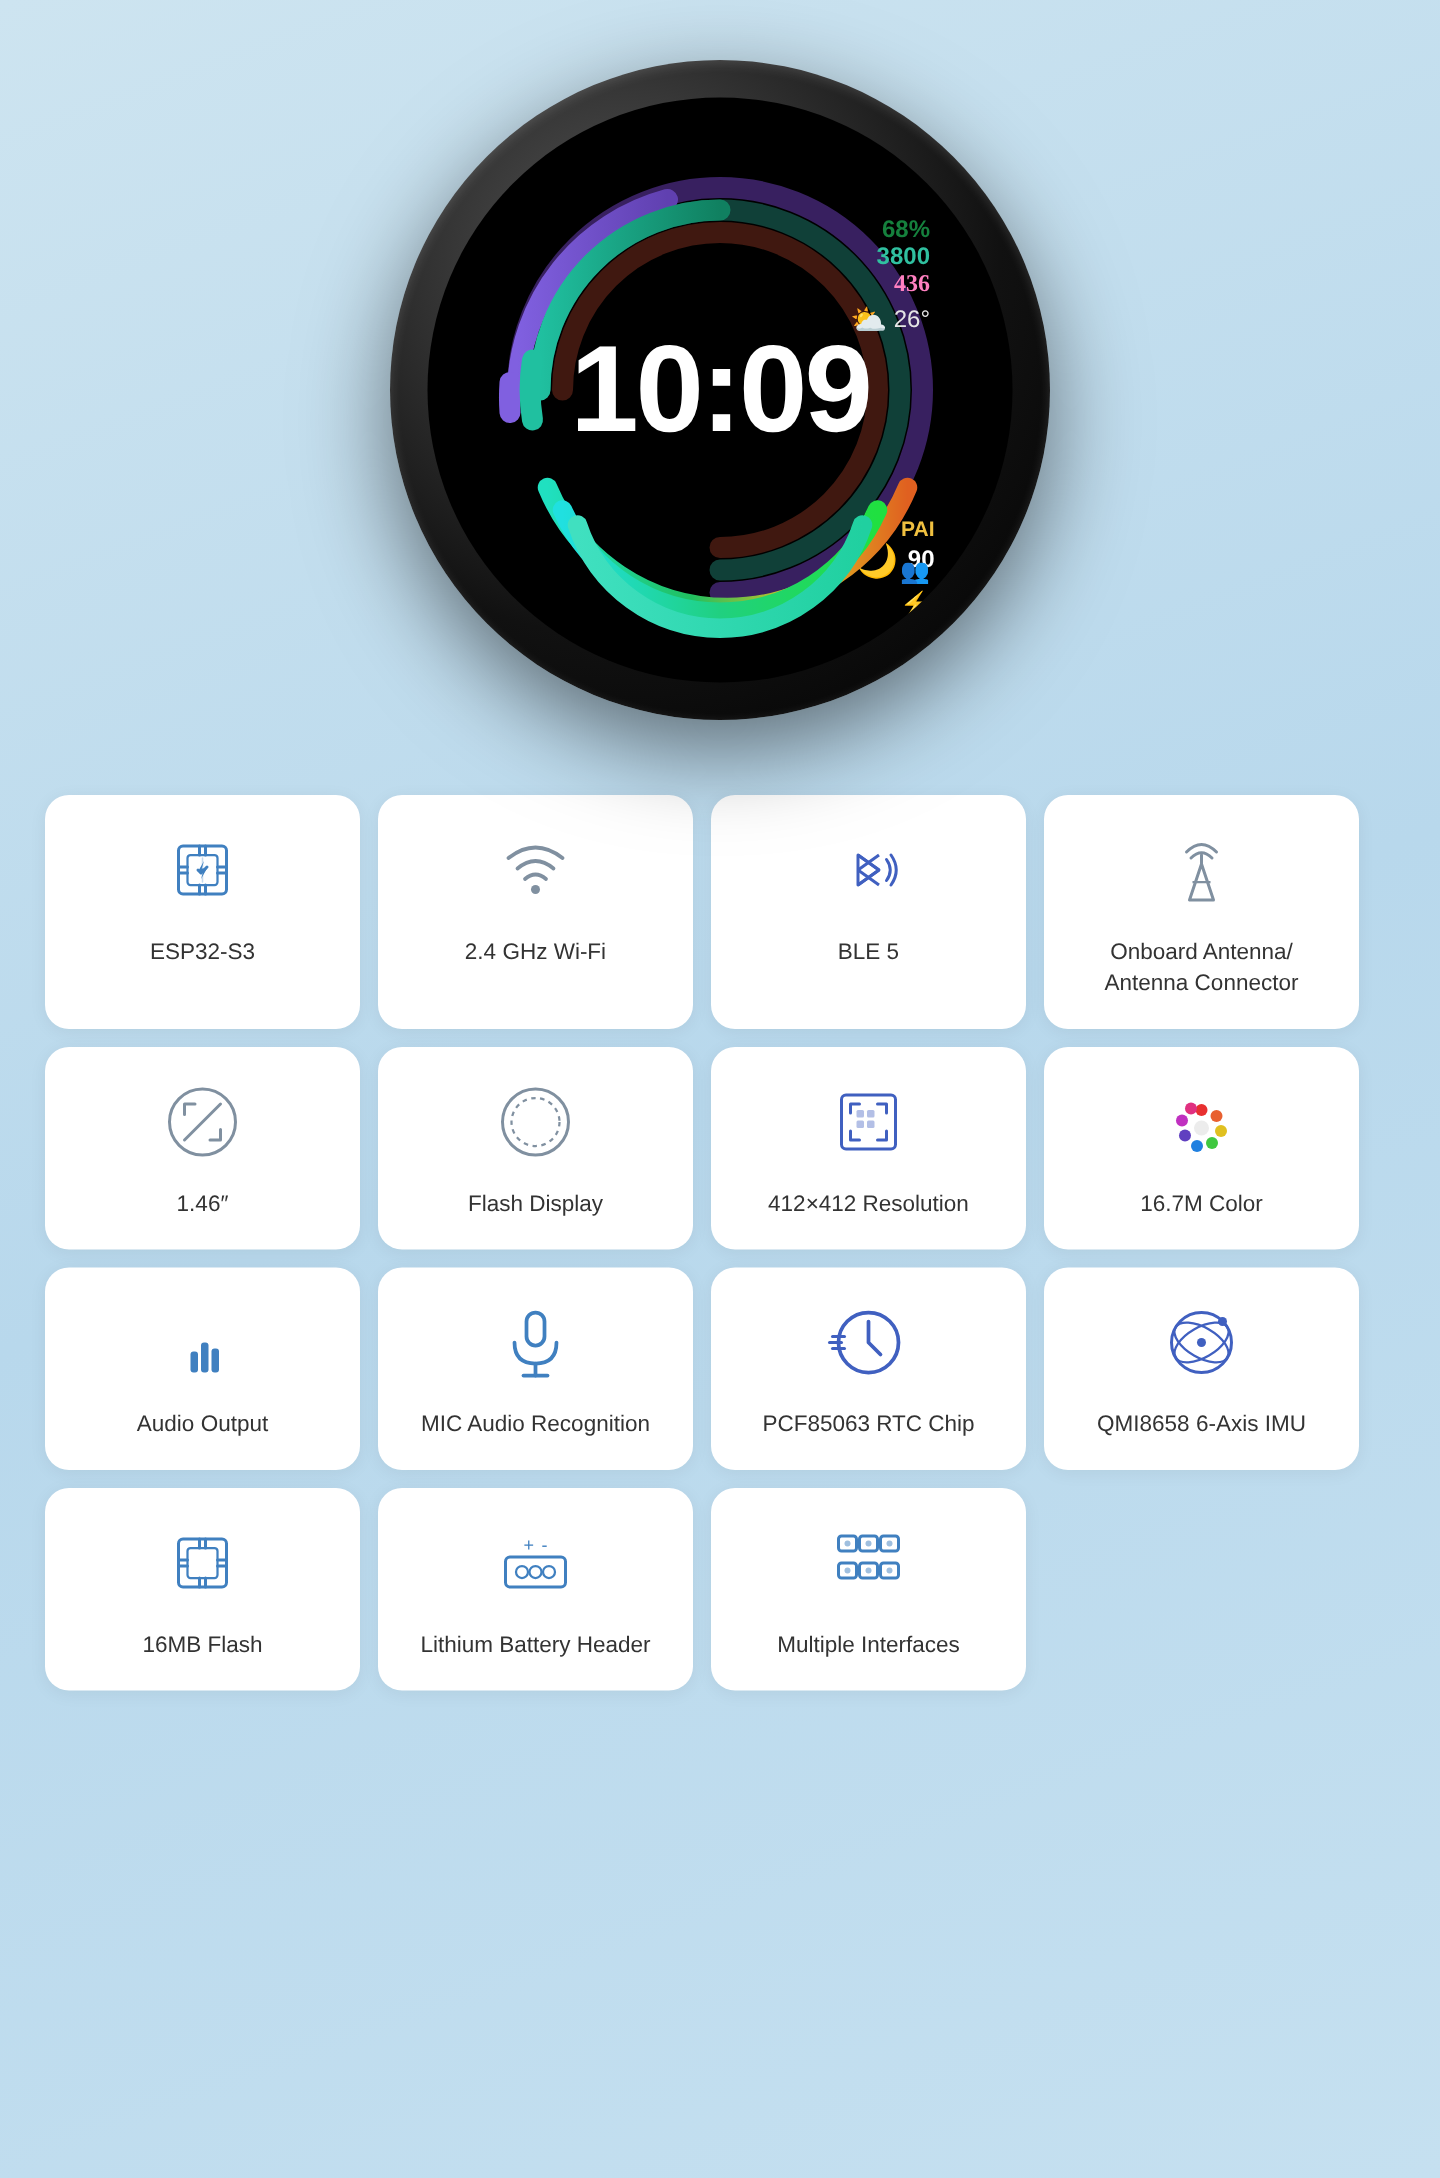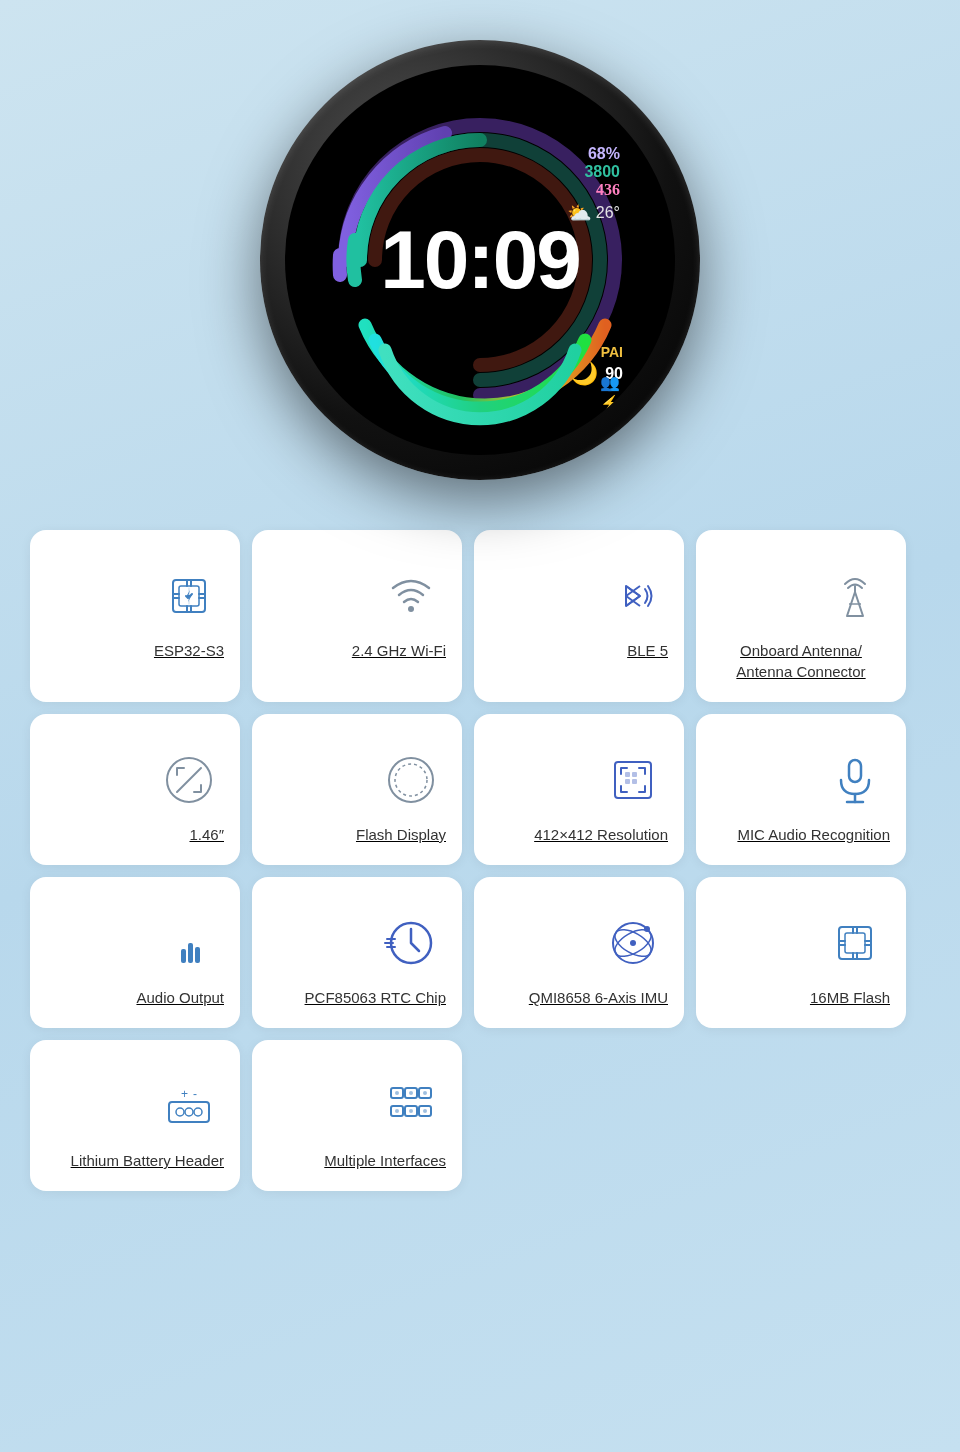--- a/index.html
+++ b/index.html
@@ -61,45 +61,44 @@
       left: 50%;
       transform: translate(-50%, -50%);
     }
     .watch-stats {
       position: absolute;
       top: 80px;
       right: 55px;
       z-index: 10;
       text-align: right;
     }
-    .stat-68 { color: #c4b5fd; font-size: 16px; font-weight: 600; }
+    .stat-68 { color: #15803d; font-size: 16px; font-weight: 600; }
     .stat-6200 { color: #30c0a0; font-size: 16px; font-weight: 600; }
     .stat-436 { color: #ff80c0; font-size: 16px; font-weight: 600; font-family: Liberation Serif, serif; }
     .weather-row { display: flex; align-items: center; gap: 4px; color: #fff; font-size: 14px; justify-content: flex-end; margin-top: 2px;}
     .weather-temp { color: #e5e5e5; font-size: 16px; }
     .pai-label { color: #f0c040; font-size: 14px; font-weight: 700; }
     .sleep-val { color: #fff; font-size: 16px; font-weight: 600; }
 
     
     .features-grid {
       display: grid;
       grid-template-columns: repeat(4, 210px);
       gap: 12px;
       width: 900px;
     }
     .feature-card {
       background: #fff;
       border-radius: 16px;
-      padding: 36px 16px 20px;
+      padding: 20px 16px 20px;
       display: flex;
       flex-direction: column;
-      align-items: flex-end;
+      align-items: center;
       gap: 14px;
       box-shadow: 0 2px 12px rgba(0,0,0,0.06);
-      text-decoration: underline;
     }
     .feature-icon {
       width: 70px;
       height: 60px;
       display: flex;
       align-items: center;
       justify-content: center;
     }
     .feature-icon svg {
       width: 60px;
@@ -289,43 +288,59 @@
         <rect x="22" y="22" width="5" height="5" rx="1" fill="#4060c0" opacity="0.4"></rect>
         <rect x="29" y="22" width="5" height="5" rx="1" fill="#4060c0" opacity="0.4"></rect>
         <rect x="22" y="29" width="5" height="5" rx="1" fill="#4060c0" opacity="0.4"></rect>
         <rect x="29" y="29" width="5" height="5" rx="1" fill="#4060c0" opacity="0.4"></rect>
       </svg>
     </div>
     <div class="feature-label">412×412
 Resolution</div>
   </div>
 
+  <div class="feature-card">
+    <div class="feature-icon">
+      <svg viewBox="0 0 60 60" fill="none" xmlns="http://www.w3.org/2000/svg">
+        <circle cx="30" cy="22" r="4" fill="#e83030"></circle>
+        <circle cx="40" cy="26" r="4" fill="#e86030"></circle>
+        <circle cx="43" cy="36" r="4" fill="#e0c020"></circle>
+        <circle cx="37" cy="44" r="4" fill="#40c840"></circle>
+        <circle cx="27" cy="46" r="4" fill="#2080e0"></circle>
+        <circle cx="19" cy="39" r="4" fill="#6040c0"></circle>
+        <circle cx="17" cy="29" r="4" fill="#c030c0"></circle>
+        <circle cx="23" cy="21" r="4" fill="#e03080"></circle>
+        <circle cx="30" cy="34" r="5" fill="#c0c0c0" opacity="0.3"></circle>
+      </svg>
+    </div>
+    <div class="feature-label">16.7M Color</div>
+  </div>
+
+  <div class="feature-card">
+    <div class="feature-icon">
+      <svg viewBox="0 0 60 60" fill="none" xmlns="http://www.w3.org/2000/svg">
+        <rect x="22" y="36" width="5" height="14" rx="2" fill="#4080c0"></rect>
+        <rect x="29" y="30" width="5" height="20" rx="2" fill="#4080c0"></rect>
+        <rect x="36" y="34" width="5" height="16" rx="2" fill="#4080c0"></rect>
+      </svg>
+    </div>
+    <div class="feature-label">Audio Output</div>
+  </div>
 
   <div class="feature-card">
     <div class="feature-icon">
       <svg viewBox="0 0 60 60" fill="none" xmlns="http://www.w3.org/2000/svg">
         <rect x="24" y="10" width="12" height="22" rx="6" stroke="#4080c0" stroke-width="2.5" fill="none"></rect>
         <path d="M16 30 Q16 44 30 44 Q44 44 44 30" stroke="#4080c0" stroke-width="2.5" stroke-linecap="round" fill="none"></path>
         <line x1="30" y1="44" x2="30" y2="52" stroke="#4080c0" stroke-width="2.5" stroke-linecap="round"></line>
         <line x1="22" y1="52" x2="38" y2="52" stroke="#4080c0" stroke-width="2.5" stroke-linecap="round"></line>
       </svg>
     </div>
     <div class="feature-label">MIC Audio
 Recognition</div>
-  </div>
-
-  <div class="feature-card">
-    <div class="feature-icon">
-      <svg viewBox="0 0 60 60" fill="none" xmlns="http://www.w3.org/2000/svg">
-        <rect x="22" y="36" width="5" height="14" rx="2" fill="#4080c0"></rect>
-        <rect x="29" y="30" width="5" height="20" rx="2" fill="#4080c0"></rect>
-        <rect x="36" y="34" width="5" height="16" rx="2" fill="#4080c0"></rect>
-      </svg>
-    </div>
-    <div class="feature-label">Audio Output</div>
   </div>
 
   <div class="feature-card">
     <div class="feature-icon">
       <svg viewBox="0 0 60 60" fill="none" xmlns="http://www.w3.org/2000/svg">
         <circle cx="30" cy="30" r="20" stroke="#4060c0" stroke-width="2.5"></circle>
         <path d="M30 16V30L38 38" stroke="#4060c0" stroke-width="2.5" stroke-linecap="round" stroke-linejoin="round"></path>
 
         <path d="M6 26H14" stroke="#4060c0" stroke-width="2" stroke-linecap="round"></path>
         <path d="M4 30H12" stroke="#4060c0" stroke-width="2" stroke-linecap="round"></path>

